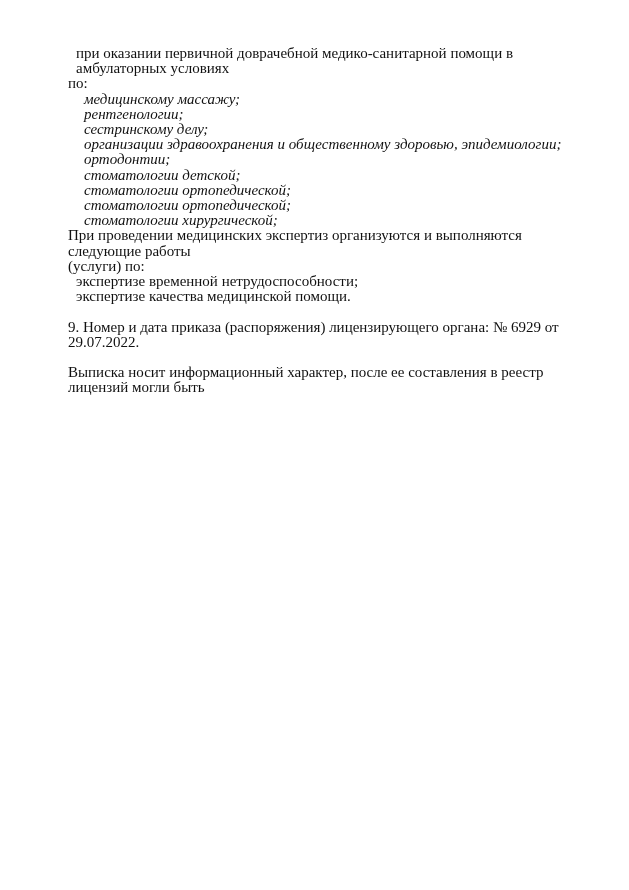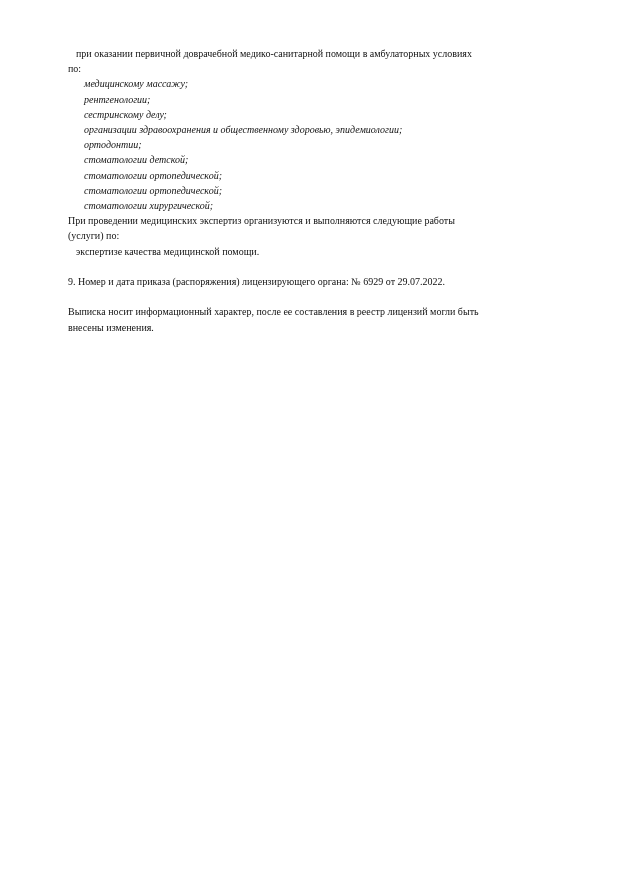--- a/index.html
+++ b/index.html
@@ -7,21 +7,21 @@
     padding: 0;
     background: #ffffff;
   }
   .page {
     position: relative;
     width: 629px;
     height: 890px;
     background: #ffffff;
     overflow: hidden;
     font-family: "Liberation Serif", "DejaVu Serif", serif;
-    font-size: 10px;
+    font-size: 15px;
     line-height: 15.2px;
     color: #111111;
     box-sizing: border-box;
     padding: 46px 40px 0 68px;
   }
   .line {
     white-space: pre-wrap;
     min-height: 15.2px;
   }
   .ind0 { padding-left: 0; }
@@ -39,19 +39,19 @@
   <div class="line ind2">рентгенологии;</div>
   <div class="line ind2">сестринскому делу;</div>
   <div class="line ind2">организации здравоохранения и общественному здоровью, эпидемиологии;</div>
   <div class="line ind2">ортодонтии;</div>
   <div class="line ind2">стоматологии детской;</div>
   <div class="line ind2">стоматологии ортопедической;</div>
   <div class="line ind2">стоматологии ортопедической;</div>
   <div class="line ind2">стоматологии хирургической;</div>
   <div class="line ind0">При проведении медицинских экспертиз организуются и выполняются следующие работы</div>
   <div class="line ind0">(услуги) по:</div>
+  <div class="line ind1">экспертизе временной нетрудоспособности;</div>
   <div class="line ind1">экспертизе качества медицинской помощи.</div>
   <div class="blank"></div>
   <div class="line ind0">9. Номер и дата приказа (распоряжения) лицензирующего органа: № 6929 от 29.07.2022.</div>
   <div class="blank"></div>
   <div class="line ind0">Выписка носит информационный характер, после ее составления в реестр лицензий могли быть</div>
-  <div class="line ind0">внесены изменения.</div>
 </div>
 
 </body></html>

